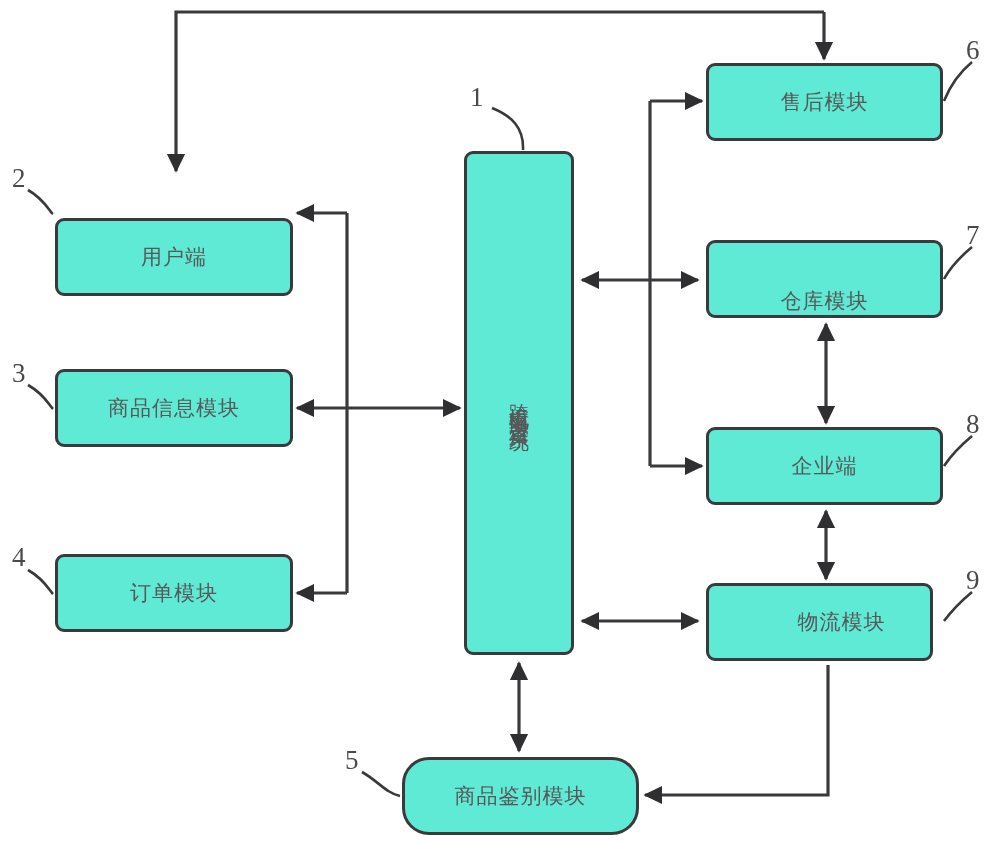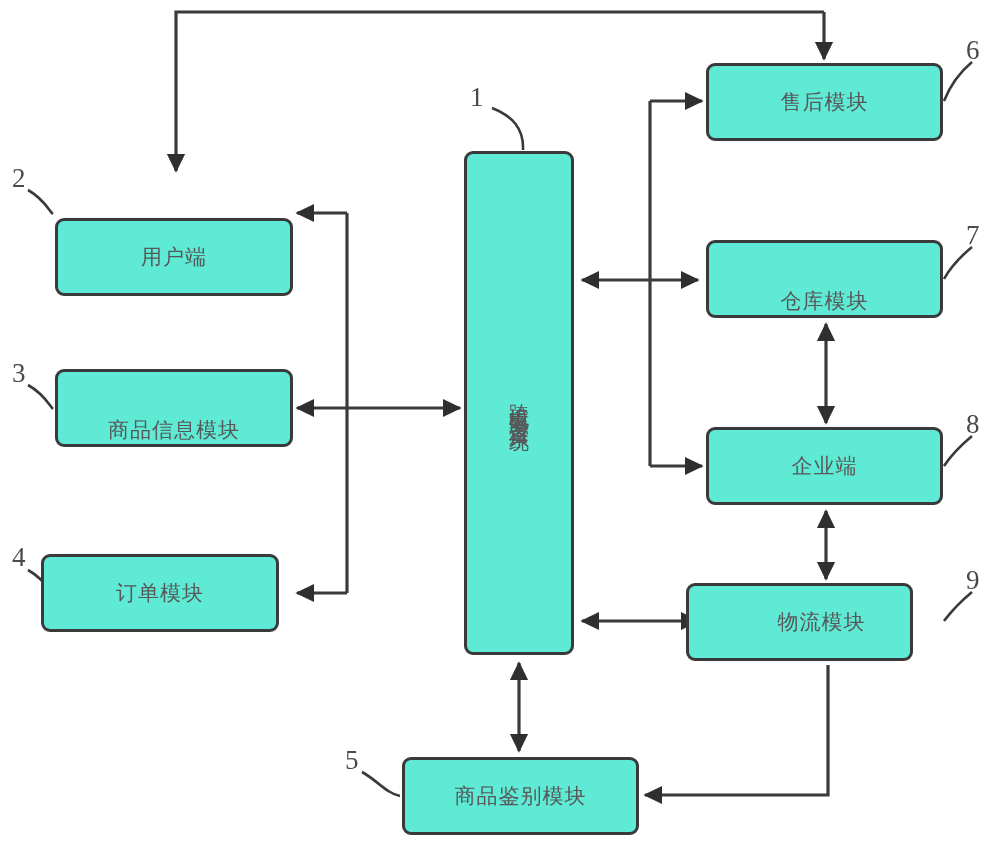--- a/index.html
+++ b/index.html
@@ -115,45 +115,45 @@
   </svg>
 
   <div class="node-box vertical-text" style="left:464px; top:151px; width:110px; height:504px;">
     <span>跨境电商平台运营系统</span>
   </div>
 
   <div class="node-box" style="left:55px; top:175px; width:238px; height:78px;margin-top:43px;">
     <span>用户端</span>
   </div>
 
-  <div class="node-box" style="left:55px; top:369px; width:238px; height:78px;align-items:flex-end;">
+  <div class="node-box" style="left:55px; top:369px; width:238px; height:78px;">
     <span>商品信息模块</span>
   </div>
 
-  <div class="node-box" style="left:41px; top:554px; width:238px; height:78px;">
+  <div class="node-box" style="left:55px; top:554px; width:238px; height:78px;">
     <span>订单模块</span>
   </div>
 
-  <div class="node-box" style="left:402px; top:757px; width:237px; height:78px;">
+  <div class="node-box" style="left:402px; top:757px; width:237px; height:78px;border-radius:27px;">
     <span>商品鉴别模块</span>
   </div>
 
   <div class="node-box" style="left:706px; top:63px; width:237px; height:78px;">
     <span>售后模块</span>
   </div>
 
   <div class="node-box" style="left:706px; top:240px; width:237px; height:78px;align-items:flex-end;">
     <span>仓库模块</span>
   </div>
 
   <div class="node-box" style="left:706px; top:427px; width:237px; height:78px;text-align:right;">
     <span>企业端</span>
   </div>
 
-  <div class="node-box" style="left:686px; top:583px; width:227px; height:78px;padding-left:44px;">
+  <div class="node-box" style="left:706px; top:583px; width:227px; height:78px;padding-left:44px;">
     <span>物流模块</span>
   </div>
 
   <div class="ref-number" style="left:470px; top:82px;">1</div>
   <div class="ref-number" style="left:12px; top:163px;">2</div>
   <div class="ref-number" style="left:12px; top:358px;">3</div>
   <div class="ref-number" style="left:12px; top:542px;">4</div>
   <div class="ref-number" style="left:345px; top:745px;">5</div>
   <div class="ref-number" style="left:966px; top:35px;">6</div>
   <div class="ref-number" style="left:966px; top:220px;">7</div>

